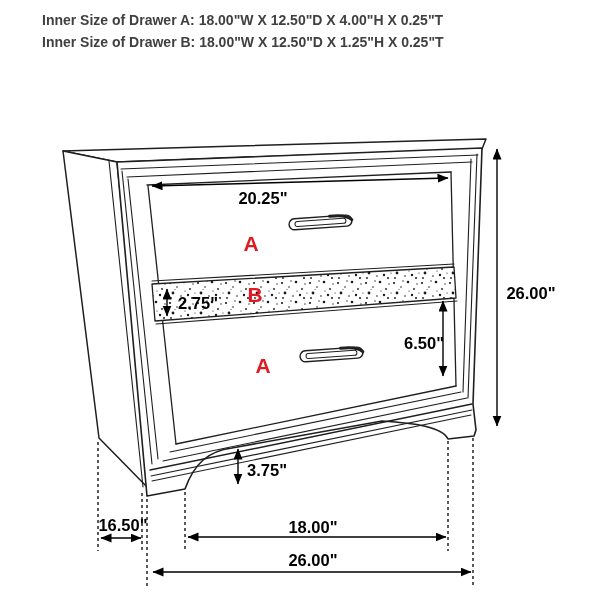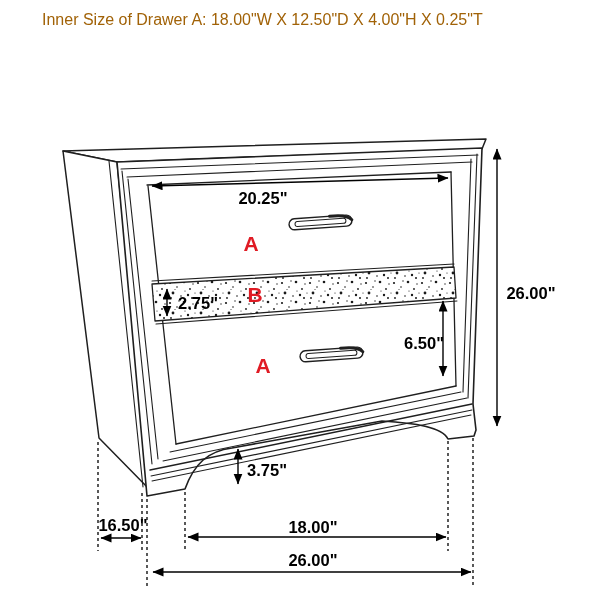--- a/index.html
+++ b/index.html
@@ -5,36 +5,37 @@
   html,body{margin:0;padding:0;background:#ffffff;}
   .stage{
     position:relative;
     width:600px;height:600px;
     background:#ffffff;
     font-family:"Liberation Sans", sans-serif;
     overflow:hidden;
   }
   .header{
     position:absolute;left:42px;top:9px;
-    font-size:16px;font-weight:normal;color:#a16207;
+    font-size:14px;font-weight:bold;color:#404040;
     line-height:22px;letter-spacing:0px;white-space:nowrap;
   }
   .header span{display:block;}
   svg{position:absolute;left:0;top:0;}
   text{font-family:"Liberation Sans", sans-serif;}
   .dim{font-size:16.5px;font-weight:bold;fill:#000;}
   .redletter{font-size:21px;font-weight:bold;}
 </style>
 </head>
 <body>
 
 <div class="stage">
 
   <div class="header">
     <span>Inner Size of Drawer A: 18.00"W X 12.50"D X 4.00"H X 0.25"T</span>
+    <span>Inner Size of Drawer B: 18.00"W X 12.50"D X 1.25"H X 0.25"T</span>
   </div>
 
   <svg width="600" height="600" viewBox="0 0 600 600">
     <defs>
       <marker id="ah" markerWidth="12" markerHeight="10" refX="10.5" refY="4.5" orient="auto-start-reverse" markerUnits="userSpaceOnUse">
         <path d="M0,0 L11,4.5 L0,9 Z" fill="#000"></path>
       </marker>
       <pattern id="speckle" width="28" height="20" patternUnits="userSpaceOnUse">
         <circle cx="2" cy="3" r="1.1" fill="#1a1a1a"></circle>
         <circle cx="9" cy="7" r="0.8" fill="#1a1a1a"></circle>

